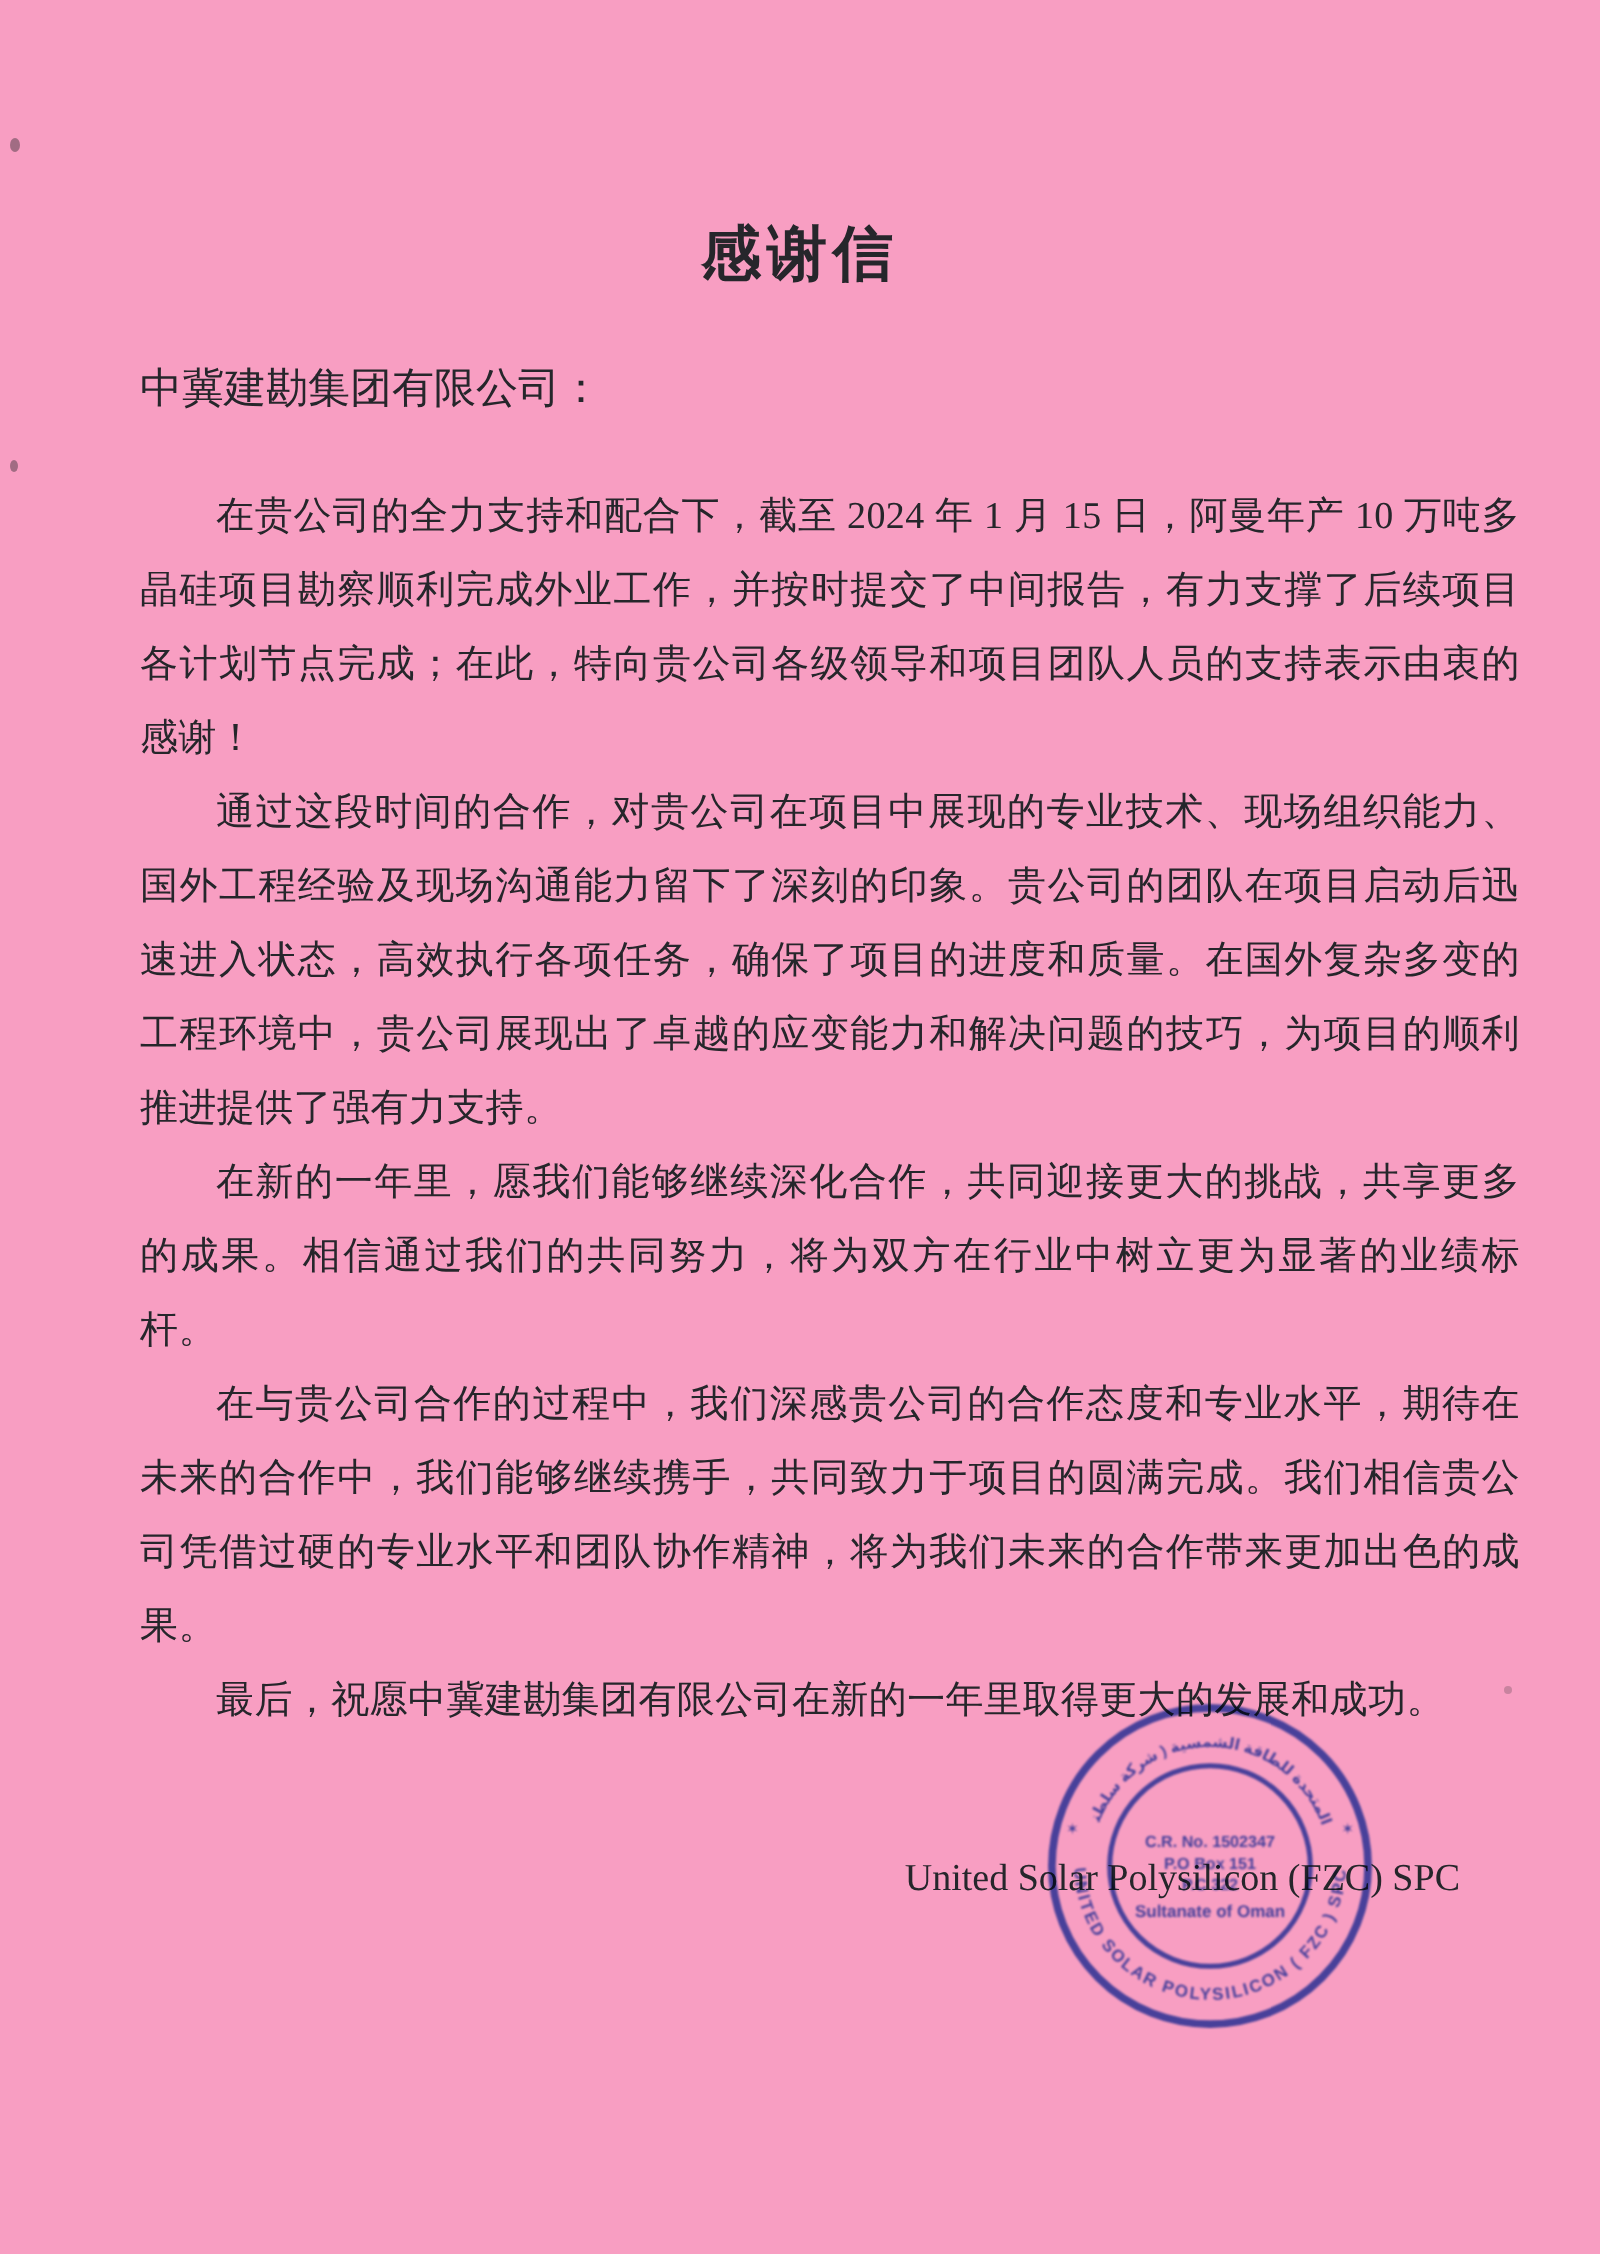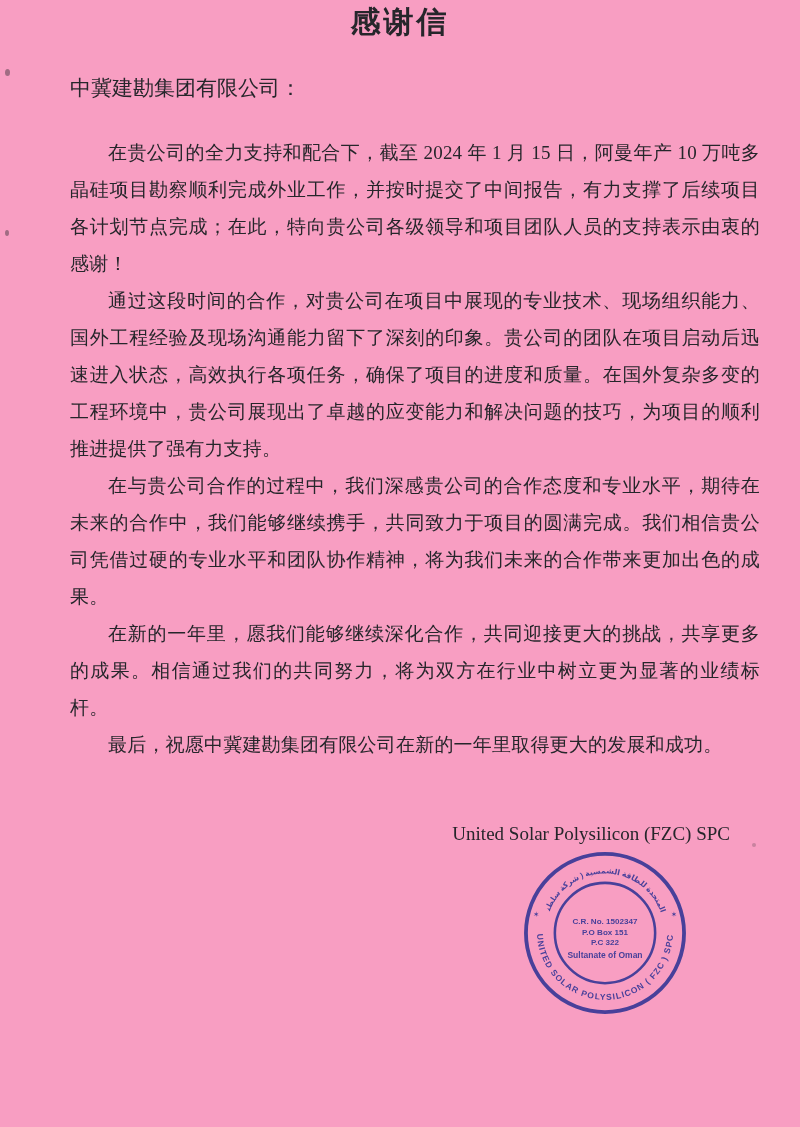--- a/index.html
+++ b/index.html
@@ -10,20 +10,21 @@
     color: #26262b;
     overflow: hidden;
   }
   .page {
     position: relative;
     width: 800px; height: 1127px;
     box-sizing: border-box;
   }
   .title {
     margin: 0;
+    padding-top: 106px;
     font-size: 30px;
     line-height: 44px;
     font-weight: bold;
     text-align: center;
     letter-spacing: 3px;
   }
   .addressee {
     margin: 26px 70px 0 70px;
     font-size: 21px;
     line-height: 37px;
@@ -81,22 +82,22 @@
 
 <div class="page">
 
   <h1 class="title">感谢信</h1>
 
   <div class="addressee">中冀建勘集团有限公司：</div>
 
   <div class="body-text">
     <p class="para">在贵公司的全力支持和配合下，截至 2024 年 1 月 15 日，阿曼年产 10 万吨多晶硅项目勘察顺利完成外业工作，并按时提交了中间报告，有力支撑了后续项目各计划节点完成；在此，特向贵公司各级领导和项目团队人员的支持表示由衷的感谢！</p>
     <p class="para">通过这段时间的合作，对贵公司在项目中展现的专业技术、现场组织能力、国外工程经验及现场沟通能力留下了深刻的印象。贵公司的团队在项目启动后迅速进入状态，高效执行各项任务，确保了项目的进度和质量。在国外复杂多变的工程环境中，贵公司展现出了卓越的应变能力和解决问题的技巧，为项目的顺利推进提供了强有力支持。</p>
+    <p class="para">在新的一年里，愿我们能够继续深化合作，共同迎接更大的挑战，共享更多的成果。相信通过我们的共同努力，将为双方在行业中树立更为显著的业绩标杆。</p>
     <p class="para">在与贵公司合作的过程中，我们深感贵公司的合作态度和专业水平，期待在未来的合作中，我们能够继续携手，共同致力于项目的圆满完成。我们相信贵公司凭借过硬的专业水平和团队协作精神，将为我们未来的合作带来更加出色的成果。</p>
-    <p class="para">在新的一年里，愿我们能够继续深化合作，共同迎接更大的挑战，共享更多的成果。相信通过我们的共同努力，将为双方在行业中树立更为显著的业绩标杆。</p>
     <p class="para">最后，祝愿中冀建勘集团有限公司在新的一年里取得更大的发展和成功。</p>
   </div>
 
   <div class="signature">
     <div class="company">United Solar Polysilicon (FZC) SPC</div>
   </div>
 
   <div class="stamp">
     <svg viewBox="0 0 200 200" color="#2a4cc2">
       <circle class="ring" cx="100" cy="100" r="93" stroke-width="4.5"></circle>

